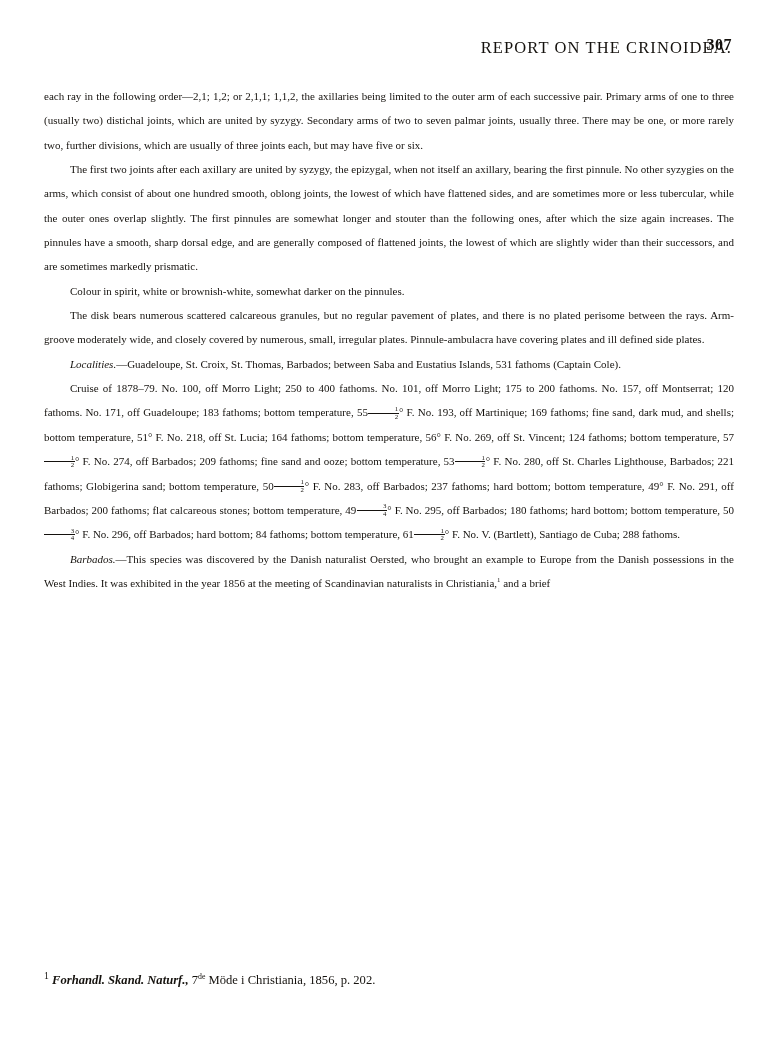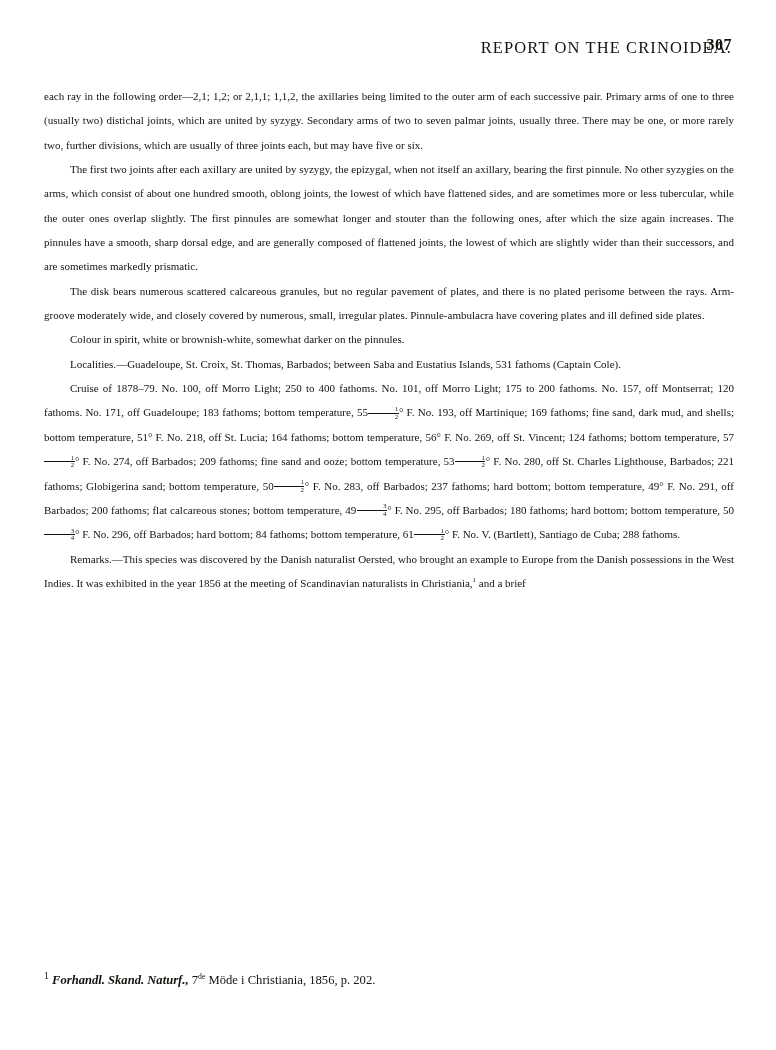--- a/index.html
+++ b/index.html
@@ -59,20 +59,21 @@
   }
   .body-text p {
     margin: 0;
     text-indent: 26px;
     text-align: justify;
   }
   .body-text p.noindent {
     text-indent: 0;
   }
   .it {
+    font-style: italic;
   }
   .frac {
     display: inline-block;
     vertical-align: -0.33em;
     font-size: 0.62em;
     line-height: 1em;
     text-align: center;
     margin: 0 0.04em;
   }
   .frac .num {
@@ -123,25 +124,25 @@
 <div class="page">
 
   <div class="header">
     <div class="running-title">Report on the Crinoidea.</div>
     <div class="page-number">307</div>
   </div>
 
   <div class="body-text">
     <p class="noindent">each ray in the following order—2,1; 1,2; or 2,1,1; 1,1,2, the axillaries being limited to the outer arm of each successive pair.   Primary arms of one to three (usually two) distichal joints, which are united by syzygy.   Secondary arms of two to seven palmar joints, usually three.   There may be one, or more rarely two, further divisions, which are usually of three joints each, but may have five or six.</p>
     <p>The first two joints after each axillary are united by syzygy, the epizygal, when not itself an axillary, bearing the first pinnule.   No other syzygies on the arms, which consist of about one hundred smooth, oblong joints, the lowest of which have flattened sides, and are sometimes more or less tubercular, while the outer ones overlap slightly.  The first pinnules are somewhat longer and stouter than the following ones, after which the size again increases.   The pinnules have a smooth, sharp dorsal edge, and are generally composed of flattened joints, the lowest of which are slightly wider than their successors, and are sometimes markedly prismatic.</p>
+    <p>Colour in spirit, white or brownish-white, somewhat darker on the pinnules.</p>
     <p>The disk bears numerous scattered calcareous granules, but no regular pavement of plates, and there is no plated perisome between the rays.   Arm-groove moderately wide, and closely covered by numerous, small, irregular plates.  Pinnule-ambulacra have covering plates and ill defined side plates.</p>
-    <p>Colour in spirit, white or brownish-white, somewhat darker on the pinnules.</p>
     <p><span class="it">Localities.</span>—Guadeloupe, St. Croix, St. Thomas, Barbados; between Saba and Eustatius Islands, 531 fathoms (Captain Cole).</p>
     <p>Cruise of 1878–79.   No. 100, off Morro Light; 250 to 400 fathoms.   No. 101, off Morro Light; 175 to 200 fathoms.   No. 157, off Montserrat; 120 fathoms.   No. 171, off Guadeloupe; 183 fathoms; bottom temperature, 55<span class="frac"><span class="num">1</span><span class="den">2</span></span>° F.   No. 193, off Martinique; 169 fathoms; fine sand, dark mud, and shells; bottom temperature, 51° F.   No. 218, off St. Lucia; 164 fathoms; bottom temperature, 56° F.   No. 269, off St. Vincent; 124 fathoms; bottom temperature, 57<span class="frac"><span class="num">1</span><span class="den">2</span></span>° F.   No. 274, off Barbados; 209 fathoms; fine sand and ooze; bottom temperature, 53<span class="frac"><span class="num">1</span><span class="den">2</span></span>° F.   No. 280, off St. Charles Lighthouse, Barbados; 221 fathoms; Globigerina sand; bottom temperature, 50<span class="frac"><span class="num">1</span><span class="den">2</span></span>° F.   No. 283, off Barbados; 237 fathoms; hard bottom; bottom temperature, 49° F.   No. 291, off Barbados; 200 fathoms; flat calcareous stones; bottom temperature, 49<span class="frac"><span class="num">3</span><span class="den">4</span></span>° F.   No. 295, off Barbados; 180 fathoms; hard bottom; bottom temperature, 50<span class="frac"><span class="num">3</span><span class="den">4</span></span>° F.   No. 296, off Barbados; hard bottom; 84 fathoms; bottom temperature, 61<span class="frac"><span class="num">1</span><span class="den">2</span></span>° F.   No. V. (Bartlett), Santiago de Cuba; 288 fathoms.</p>
-    <p><span class="it">Remarks.</span>—This species was discovered by the Danish naturalist Oersted, who brought an example to Europe from the Danish possessions in the West Indies.   It was exhibited in the year 1856 at the meeting of Scandinavian naturalists in Christiania,<sup>1</sup> and a brief</p>
+    <p><span class="it">Barbados.</span>—This species was discovered by the Danish naturalist Oersted, who brought an example to Europe from the Danish possessions in the West Indies.   It was exhibited in the year 1856 at the meeting of Scandinavian naturalists in Christiania,<sup>1</sup> and a brief</p>
   </div>
 
   <div class="footnote-rule"></div>
 
   <div class="footnote">
     <span class="fn-mark">1</span>
     <span class="fn-it">Forhandl. Skand. Naturf.,</span><span> 7</span><sup>de</sup><span> Möde i Christiania, 1856, p. 202.</span>
   </div>
 
 </div>

